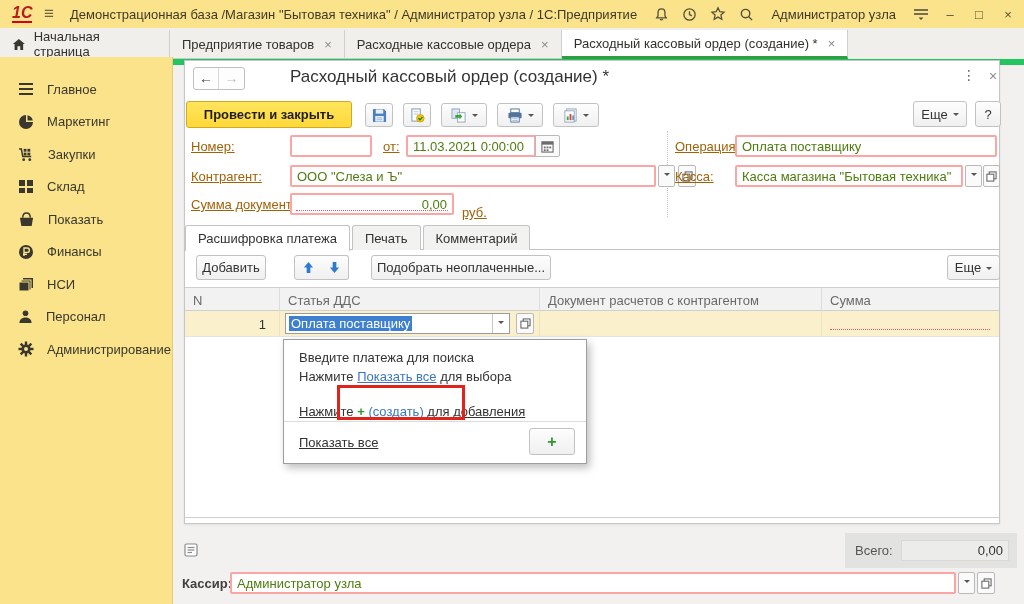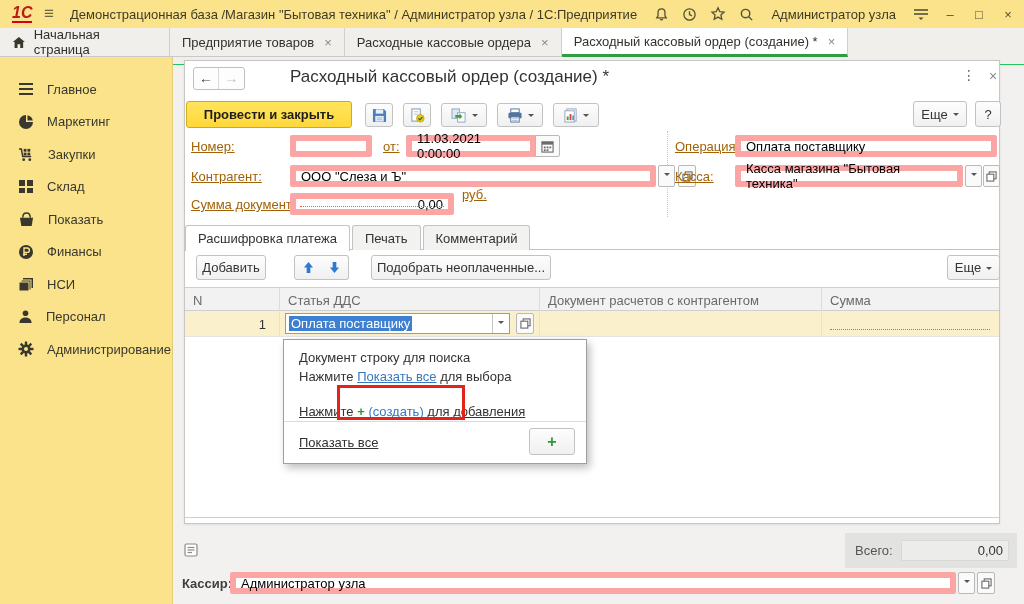--- a/index.html
+++ b/index.html
@@ -15,21 +15,21 @@
             font-style:italic; border-bottom:2px solid #D6001C; line-height:17px; }
   .tb-burger { position:absolute; left:44px; top:5px; font-size:17px; color:#6E6545; line-height:18px; cursor:pointer; }
   .tb-title { position:absolute; left:70px; top:7px; font-size:13px; color:#3F3A26; }
   .tb-right { position:absolute; right:8px; top:0; height:28px; display:flex; align-items:center; gap:13px; }
   .tb-right svg { display:block; }
   .tb-user { color:#3F3A26; font-size:13px; padding:0 4px; }
   .winbtn { color:#55503A; font-size:13px; width:16px; text-align:center; cursor:pointer; }
 
   
   .tabbar { position:absolute; left:0; top:28px; width:1024px; height:37px; background:#F0EFEC;
-            border-bottom:1px solid #22c55e; display:flex; }
+            border-bottom:6px solid #22c55e; display:flex;align-items:flex-end; }
   .wtab { height:29px; display:flex; align-items:center; gap:8px; padding:0 12px;
           border-right:1px solid #CFCFCF; border-bottom:1px solid #C9C9C9; color:#33312B; cursor:pointer; }
   .wtab .x { color:#8A8A82; font-size:13px; margin-left:2px; }
   .wtab.home { width:170px; }
   .wtab.active { background:#FFFFFF; border-bottom:3px solid #2F9E41; }
 
   
   .sidebar { position:absolute; left:0; top:57px; width:173px; height:547px; background:#FAE38A;
              border-right:1px solid #E3CC74; padding-top:16px; }
   .side-item { height:32.5px; display:flex; align-items:center; gap:13px; padding-left:18px;
@@ -51,22 +51,22 @@
   .btn { display:flex; align-items:center; justify-content:center; gap:5px;
          background:linear-gradient(#FDFDFD,#F0F0F0); border:1px solid #C2C2C2; border-radius:3px;
          color:#333; font-size:13px; cursor:pointer; }
   .btn-primary { position:absolute; left:1px; top:40px; width:166px; height:27px;
                  background:linear-gradient(#FFE55C,#FFD83A); border:1px solid #CFA91E; border-radius:3px;
                  font-weight:bold; color:#1E1E1E; display:flex; align-items:center; justify-content:center; cursor:pointer; }
   .iconbtn { position:absolute; top:42px; height:24px; }
   .caret-down { width:0; height:0; border:3.5px solid transparent; border-top-color:#555; margin-top:4px; }
 
   .lbl { position:absolute; color:#a16207;text-decoration:underline; }
-  .field { position:absolute; height:22px; border:6px solid #fca5a5; border-radius:2px; background:#fff;
-           display:flex; align-items:center; padding:0 5px; color:#000000; }
+  .field { position:absolute; height:22px; border:2px solid #fca5a5; border-radius:2px; background:#fff;
+           display:flex; align-items:center; padding:0 5px; color:#4d7c0f; }
   .fld-btn { display:flex; align-items:center; justify-content:center; height:22px; border:1px solid #B9B9B9;
              border-radius:2px; background:#FAFAFA; cursor:pointer; position:absolute; }
   .splitter { position:absolute; left:482px; top:70px; height:86px; border-left:1px dotted #C4C4C4; }
   .red-dotted { position:absolute; left:4px; right:4px; bottom:2px; border-bottom:1px dotted #FF5252; }
 
   
   .stabs { position:absolute; left:0; top:164px; width:814px; height:25px; border-bottom:1px solid #C3C3C3; display:flex; }
   .stab { height:25px; padding:0 12px; display:flex; align-items:center; border:1px solid #C3C3C3;
           border-bottom:none; border-radius:3px 3px 0 0; margin-right:2px; background:#F2F2F0; color:#333; cursor:pointer; }
   .stab.active { background:#fff; height:26px; position:relative; z-index:2;text-align:right; }
@@ -365,21 +365,21 @@
           <rect x="3.5" y="1" width="7.5" height="7.5" fill="none" stroke="#6B6B6B" stroke-width="1.2"></rect>
           <rect x="1" y="3.5" width="7.5" height="7.5" fill="#fff" stroke="#6B6B6B" stroke-width="1.2"></rect>
         </svg>
     </div>
 
     <span class="lbl" style="left:6px;top:136px;">Сумма документа:</span>
     <div class="field" style="left:105px;top:132px;width:164px;justify-content:flex-end;">
       <span>0,00</span>
       <span class="red-dotted"></span>
     </div>
-    <span class="lbl" style="left:277px;top:126px;">руб.</span>
+    <span class="lbl" style="left:277px;top:144px;">руб.</span>
 
     <div class="stabs">
       <div class="stab active">Расшифровка платежа</div>
       <div class="stab">Печать</div>
       <div class="stab">Комментарий</div>
     </div>
 
     <div class="btn" style="position:absolute;left:11px;top:194px;width:70px;height:25px;">Добавить</div>
     <div class="btn" style="position:absolute;left:109px;top:194px;width:28px;height:25px;border-radius:3px 0 0 3px;">
       <svg width="11" height="13" viewBox="0 0 12 14">
@@ -420,21 +420,21 @@
             <rect x="3.5" y="1" width="7.5" height="7.5" fill="none" stroke="#6B6B6B" stroke-width="1.2"></rect>
             <rect x="1" y="3.5" width="7.5" height="7.5" fill="#fff" stroke="#6B6B6B" stroke-width="1.2"></rect>
           </svg>
       </div>
       <div style="position:absolute;left:645px;top:18px;width:160px;border-bottom:1px dotted #FF5252;"></div>
     </div>
 
     <div class="tbl-body"></div>
 
     <div class="popup">
-      <div class="ln" style="top:10px;">Документ строку для поиска</div>
+      <div class="ln" style="top:10px;">Введите платежа для поиска</div>
       <div class="ln" style="top:29px;">
         <span>Нажмите </span><span class="link">Показать все</span><span> для выбора</span>
       </div>
       <div class="ln" style="top:64px;text-decoration:underline;">
         <span>Нажмите </span><span class="plus-green">+</span> <span class="link">(создать)</span><span> для добавления</span>
       </div>
       <div class="popup-div"></div>
       <div class="ln link" style="top:95px;">Показать все</div>
       <div class="btn popup-plusbtn">
           <span class="plus-green">+</span>

